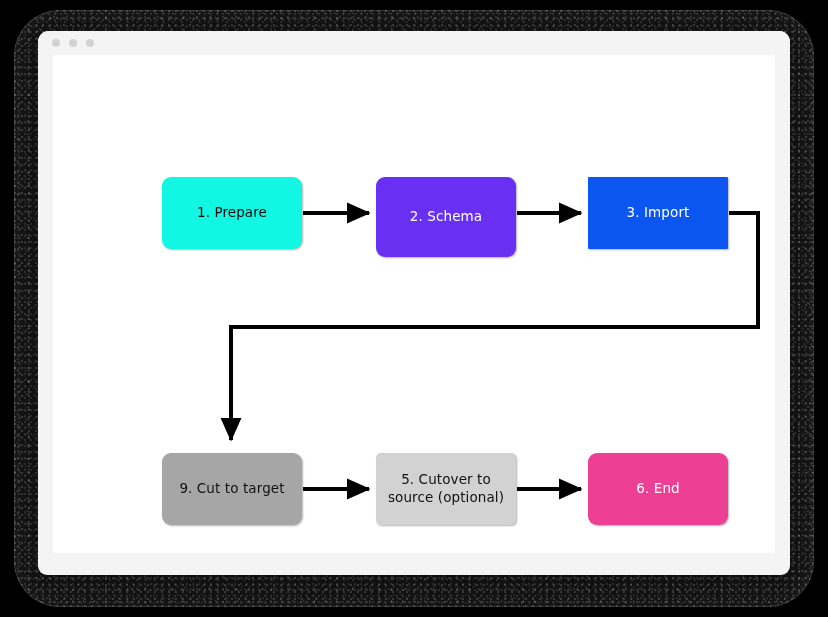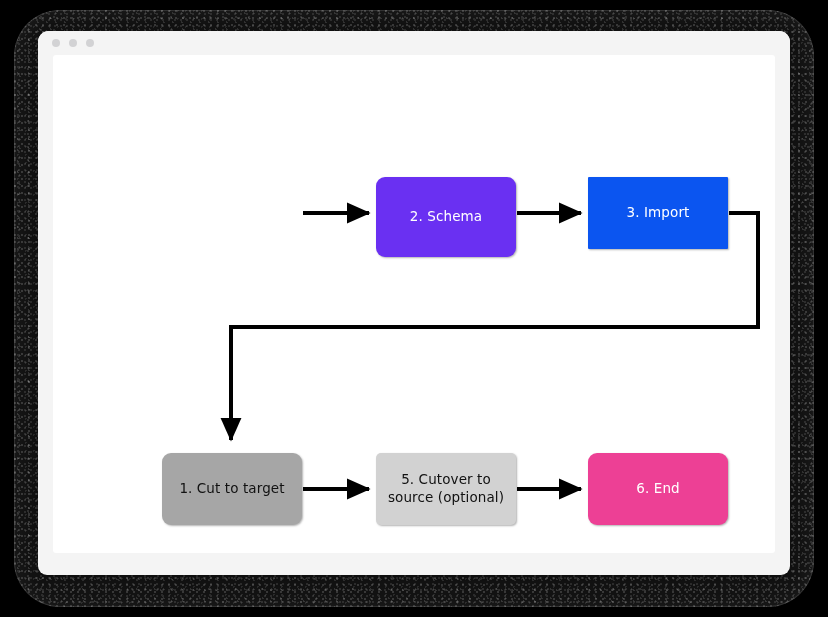--- a/index.html
+++ b/index.html
@@ -154,26 +154,27 @@
 
         <g>
           <path d="M 250 434 L 316 434" stroke="#000000" stroke-width="4" fill="none" marker-end="url(#arrowhead)"></path>
         </g>
 
         <g>
           <path d="M 464 434 L 528 434" stroke="#000000" stroke-width="4" fill="none" marker-end="url(#arrowhead)"></path>
         </g>
       </svg>
 
+      <div class="node" id="node-prepare" style="left: 109px; top: 122px; width: 140px; height: 72px; background: rgb(18, 247, 228); color: rgb(10, 10, 10); border-radius: 9px;">1.  Prepare</div>
 
       <div class="node" id="node-schema" style="left: 323px; top: 122px; width: 140px; height: 80px; background: rgb(106, 48, 242); color: rgb(255, 255, 255); border-radius: 9px;">2.  Schema</div>
 
       <div class="node" id="node-import" style="left: 535px; top: 122px; width: 140px; height: 72px; background: rgb(11, 85, 240); color: rgb(255, 255, 255); border-radius: 1px;">3.  Import</div>
 
-      <div class="node" id="node-cut-to-target" style="left: 109px; top: 398px; width: 140px; height: 72px; background: rgb(166, 166, 166); color: rgb(17, 17, 17); border-radius: 9px;">1.  Cut to target</div>
+      <div class="node" id="node-cut-to-target" style="left: 109px; top: 398px; width: 140px; height: 72px; background: rgb(166, 166, 166); color: rgb(17, 17, 17); border-radius: 9px;">9.  Cut to target</div>
 
       <div class="node" id="node-cutover-to-source" style="left: 323px; top: 398px; width: 140px; height: 72px; background: rgb(210, 210, 210); color: rgb(17, 17, 17); border-radius: 5px;">5.  Cutover to source (optional)</div>
 
       <div class="node" id="node-end" style="left: 535px; top: 398px; width: 140px; height: 72px; background: rgb(237, 64, 149); color: rgb(255, 255, 255); border-radius: 9px;">6.  End</div>
 
     </div>
   </div>
 </div>
 
 </body></html>

